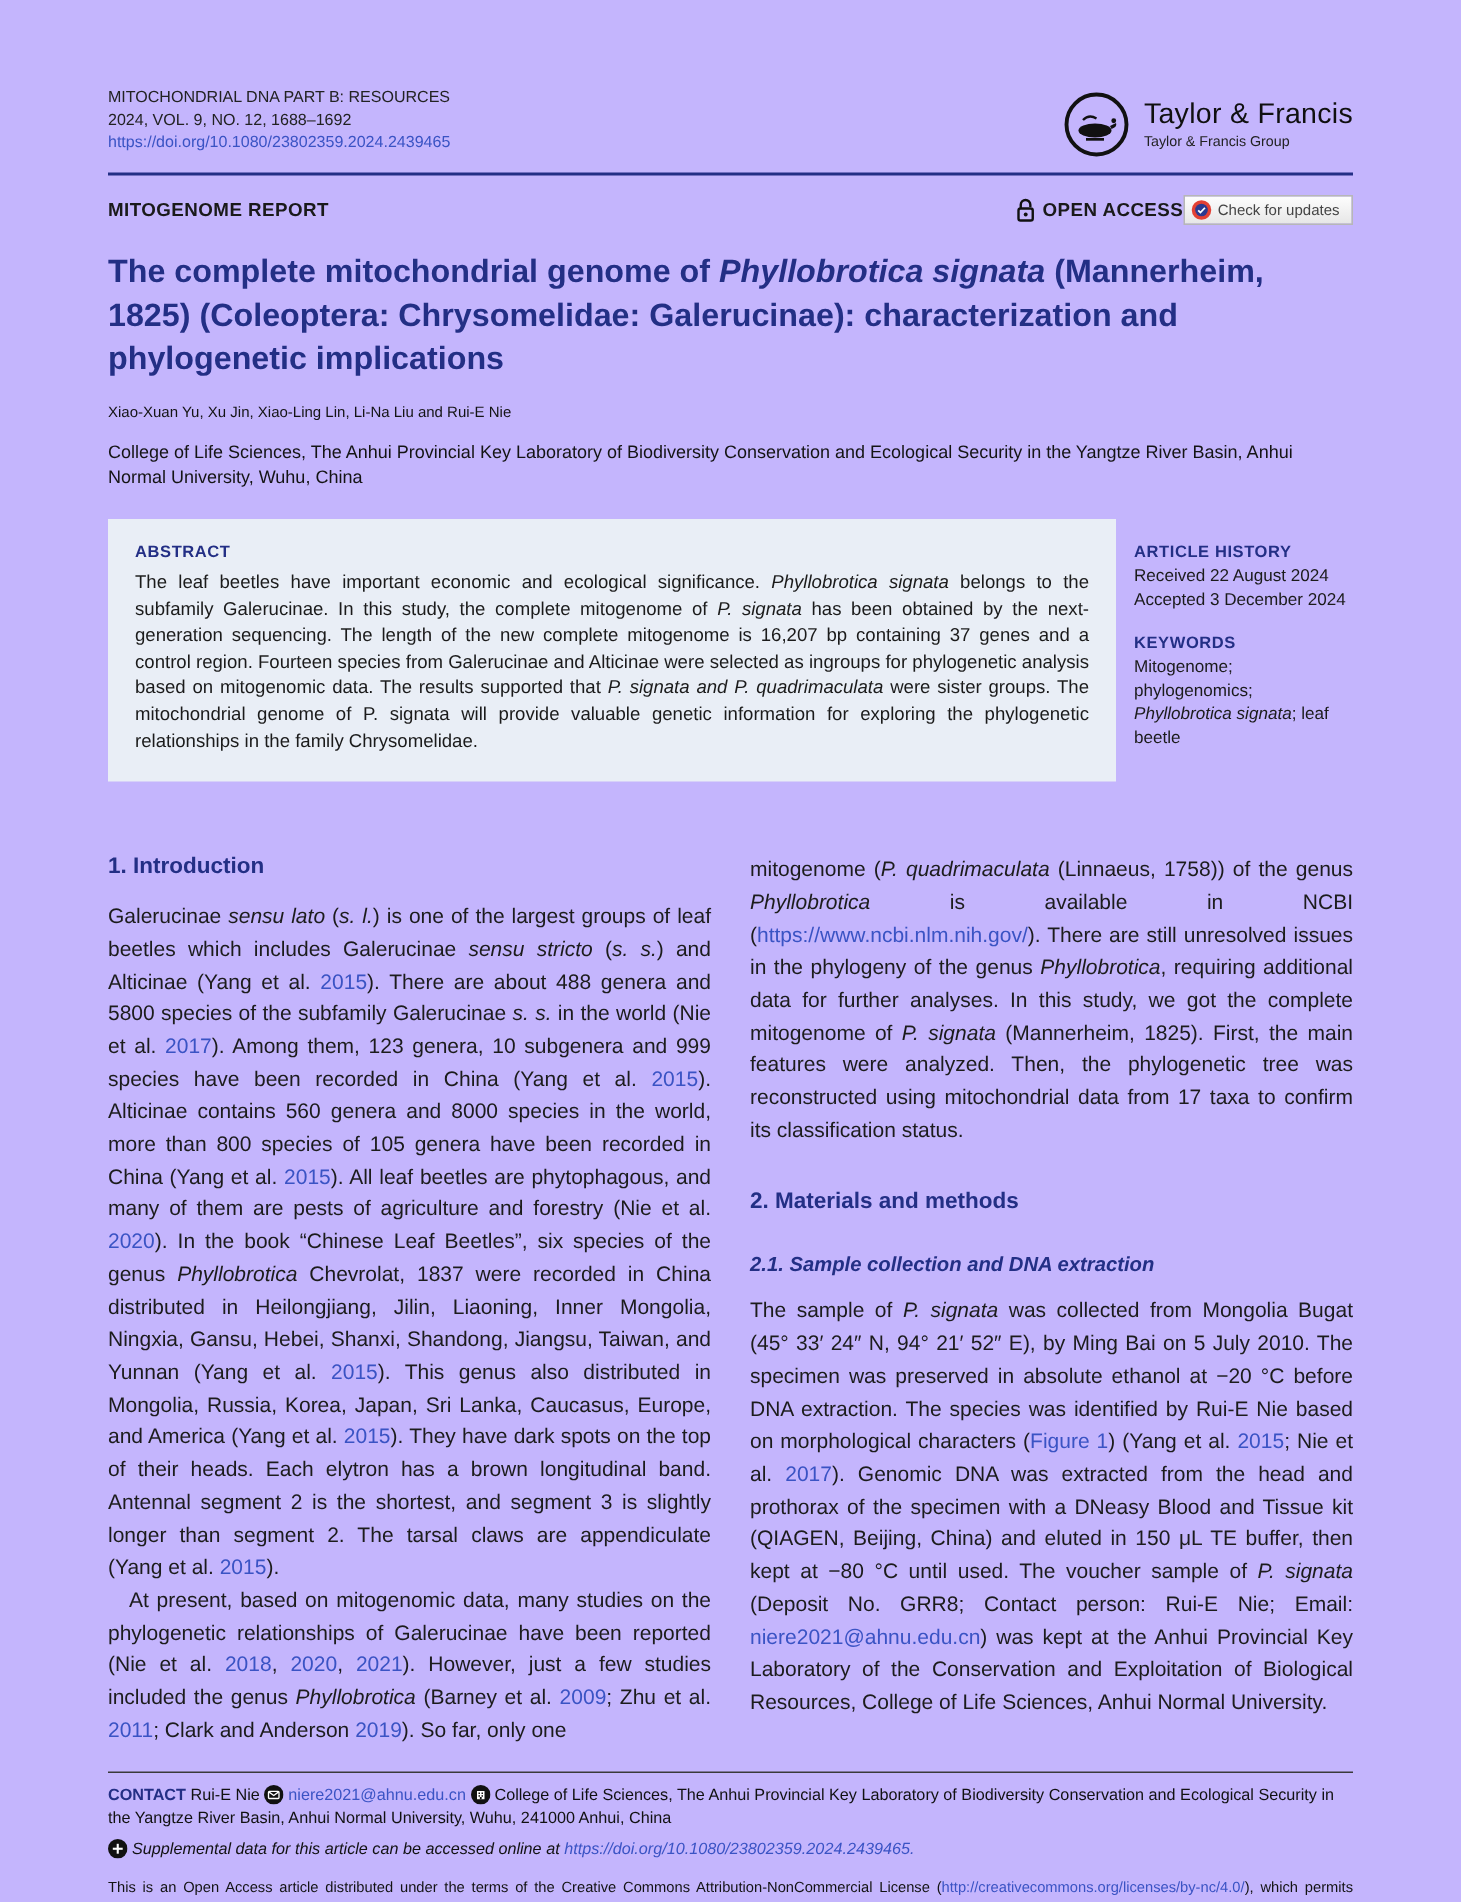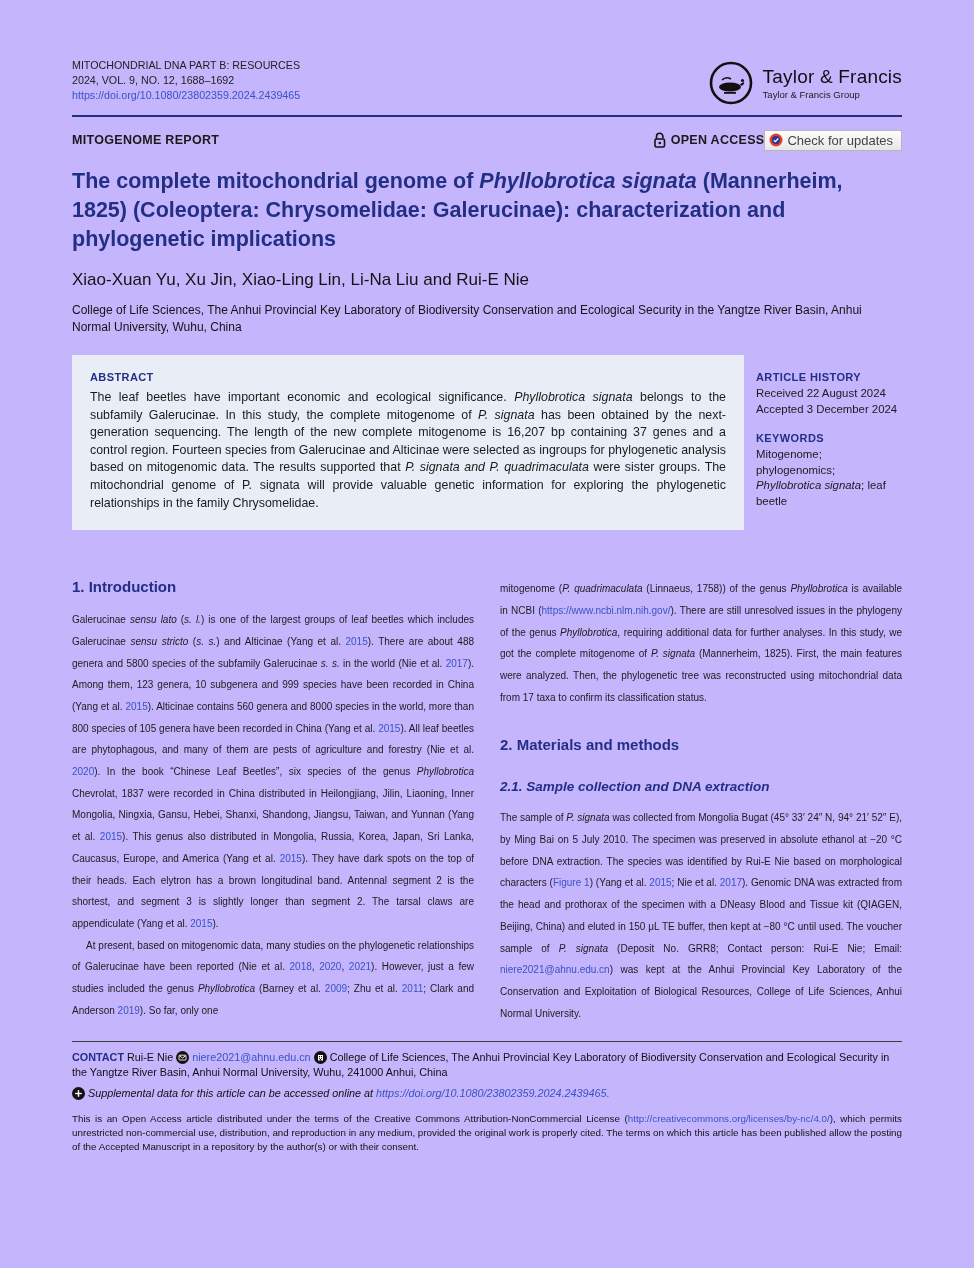--- a/index.html
+++ b/index.html
@@ -27,44 +27,44 @@
   .rule-navy{height:2px;background:var(--navy);margin-top:9px;}
 
   
   .type-row{display:flex;justify-content:space-between;align-items:center;margin-top:12px;height:22px;}
   .article-type{font-size:12.5px;font-weight:700;letter-spacing:0.3px;color:#1a1a1a;}
   .type-right{display:flex;align-items:center;}
   .open-access{display:flex;align-items:center;gap:5px;font-size:12.5px;font-weight:600;color:#1a1a1a;letter-spacing:0.3px;}
   .check-btn{
     display:flex;align-items:center;gap:4px;border:1px solid #b7b7b7;border-radius:0;
     background:linear-gradient(#fdfdfd,#e7e7e7);padding:2px 8px 2px 4px;
-    font-size:13px;color:#444;cursor:pointer;
+    font-size:10px;color:#444;cursor:pointer;
   }
 
   
   .title{margin-top:16px;font-size:21.5px;line-height:29px;font-weight:700;color:var(--navy);}
-  .authors{margin-top:16px;font-size:17px;color:#141414;}
+  .authors{margin-top:16px;font-size:10px;color:#141414;}
   .affiliation{margin-top:12px;font-size:12px;line-height:16.5px;color:#141414;}
 
   
   .abstract-row{display:flex;gap:12px;margin-top:20px;}
   .abstract-box{width:672px;background:var(--absbg);padding:16px 18px 18px 18px;}
   .abs-heading{font-size:11px;font-weight:700;color:var(--navy);letter-spacing:0.4px;margin-bottom:6px;}
   .abs-text{font-size:12.4px;line-height:17.6px;text-align:justify;color:#1b1b1b;}
   .meta-col{width:146px;padding-top:16px;}
   .meta-heading{font-size:11px;font-weight:700;color:var(--navy);letter-spacing:0.4px;margin-bottom:3px;}
   .meta-item{font-size:11.4px;line-height:15.5px;color:#1b1b1b;}
   .meta-block + .meta-block{margin-top:15px;}
 
   
   .body-cols{display:flex;gap:26px;margin-top:48px;}
   .col{width:402px;}
   h2.sec{font-size:15px;font-weight:700;color:var(--navy);margin:0 0 14px 0;}
   h3.subsec{font-size:13.5px;font-weight:700;font-style:italic;color:var(--navy);margin:26px 0 13px 0;}
-  .col p{margin:0;font-size:10px;line-height:21.7px;text-align:justify;color:#1c1c1c;}
+  .col p{margin:0;font-size:14px;line-height:21.7px;text-align:justify;color:#1c1c1c;}
   .col p.indent{text-indent:14px;}
   .col h2.sec-follow{margin-top:28px;}
 
   
   .footnote-rule{border-top:1.2px solid #3a3a3a;margin-top:17px;}
   .contact-block{margin-top:8px;font-size:10.8px;line-height:15px;color:#111;}
   .contact-label{color:var(--navy);font-weight:700;}
   .supp-line{margin-top:6px;font-size:10.8px;line-height:15px;color:#111;font-style:italic;}
   .copyright-block{margin-top:11px;font-size:9.8px;line-height:13.8px;color:#131313;}
   .license{text-align:justify;margin-top:1px;}

